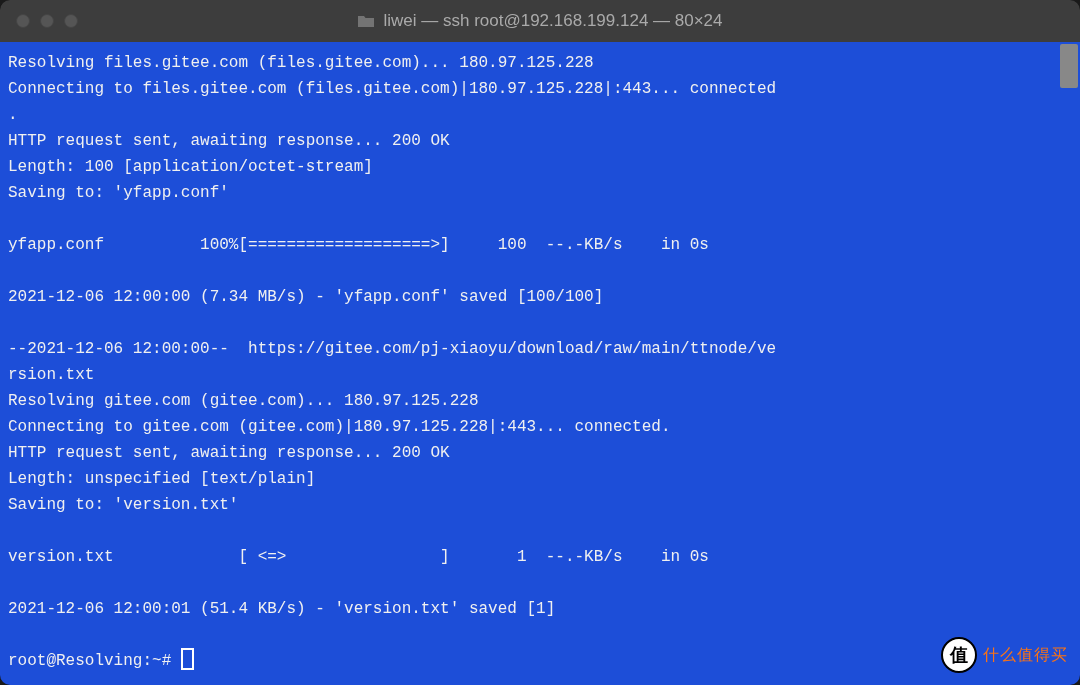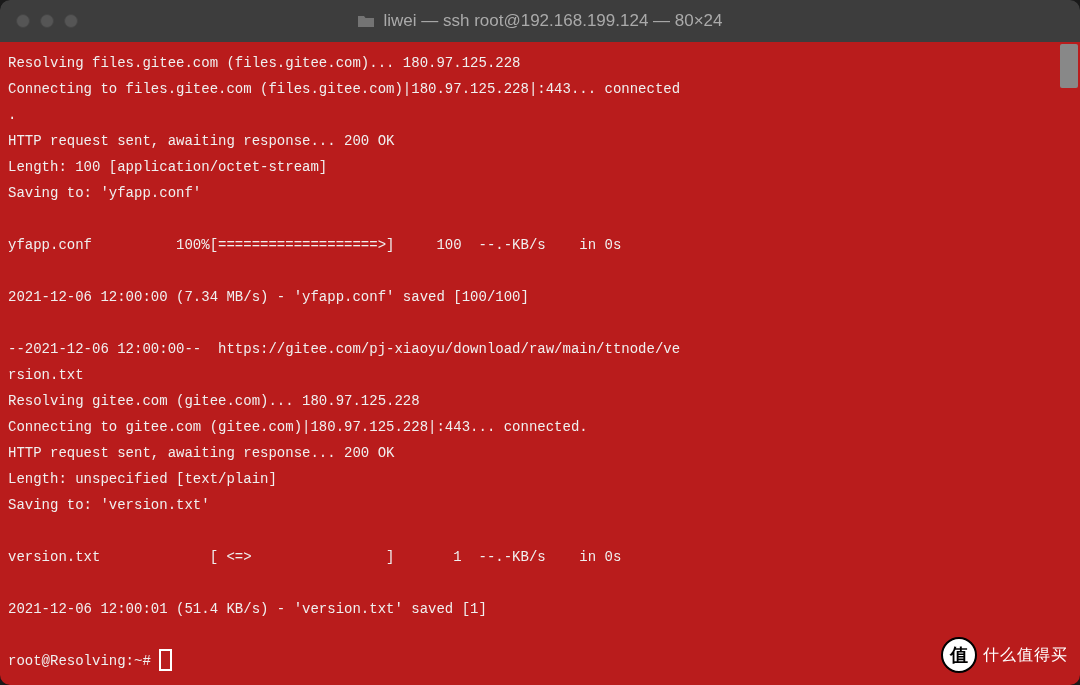--- a/index.html
+++ b/index.html
@@ -60,24 +60,24 @@
       gap: 8px;
     }
     .folder-icon {
       width: 18px;
       height: 14px;
       opacity: 0.6;
       flex-shrink: 0;
     }
     .terminal-body {
       flex: 1;
-      background: #b91c1c;
+      background: #1d4ed8;
       color: #f0f0f0;
       padding: 8px 10px 8px 8px;
-      font-size: 14px;
+      font-size: 16px;
       line-height: 26px;
       white-space: pre;
       overflow: hidden;
       position: relative;
       font-weight: 500;
     }
     .scrollbar-track {
       position: absolute;
       right: 2px;
       top: 44px;
@@ -110,21 +110,21 @@
       display: flex;
       align-items: center;
       justify-content: center;
       color: #000;
       font-weight: bold;
       font-size: 18px;
       border: 2px solid #000;
       font-family: sans-serif;
     }
     .watermark-text {
-      color: #ffffff;
+      color: #f97316;
       font-size: 16px;
       font-family: Liberation Sans, sans-serif;
       letter-spacing: 1px;
     }
   </style>
 </head>
 <body>
 
 <div class="window">
   <div class="titlebar">

